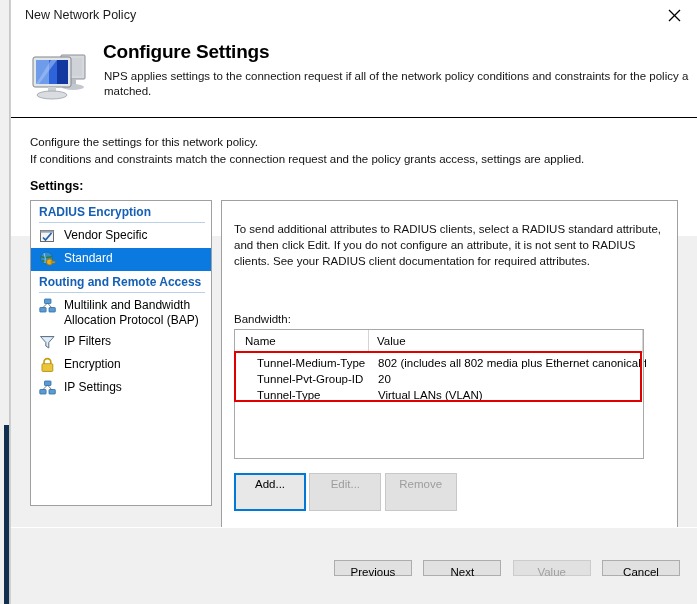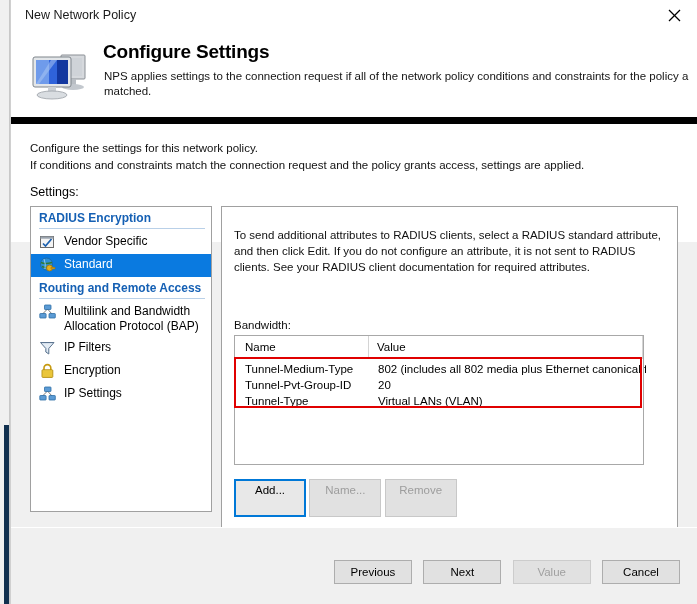--- a/index.html
+++ b/index.html
@@ -68,21 +68,21 @@
     justify-content: center;
     cursor: default;
   }
   .close-btn svg { display: block; }
 
   
   .header {
     position: relative;
     height: 86px;
     background: #ffffff;
-    border-bottom: 7px solid #000000;
+    border-bottom: 1px solid #000000;
   }
   .header-icon {
     position: absolute;
     left: 16px; top: 12px;
     width: 66px; height: 62px;
   }
   .header-title {
     position: absolute;
     left: 92px; top: 10px;
     font-size: 19px;
@@ -112,21 +112,21 @@
     position: absolute;
     left: 19px; top: 16px;
     font-size: 11.5px;
     line-height: 17px;
     color: #111;
   }
   .settings-label {
     position: absolute;
     left: 19px; top: 61px;
     font-size: 12.5px;
-    font-weight: normal;
+    font-weight: bold;
     color: #000;
   }
 
   
   .tree {
     position: absolute;
     left: 19px; top: 82px;
     width: 182px; height: 306px;
     border: 1px solid #a0a0a0;
     background: #ffffff;
@@ -226,21 +226,21 @@
   .attr-head .c3 { flex: 1; height: 22px; }
   .attr-row {
     display: flex;
     font-size: 11.5px;
     height: 16px;
     align-items: center;
     cursor: default;
   }
   .attr-row .c1 {
     width: 135px;
-    padding-left: 10px;
+    padding-left: 22px;
     box-sizing: border-box;
     white-space: nowrap;
     overflow: hidden;
   }
   .attr-row .c2 {
     width: 276px;
     padding-left: 8px;
     box-sizing: border-box;
     white-space: nowrap;
     overflow: hidden;
@@ -295,21 +295,21 @@
     background: #f0f0f0;
     border-top: 1px solid #ffffff;
   }
   .navbtns {
     position: absolute;
     right: 18px; top: 32px;
   }
   .navbtn {
     display: inline-block;
     width: 78px;
-    height: 24px;
+    height: 16px;
     line-height: 22px;
     text-align: center;
     font-size: 11.5px;
     background: #e1e1e1;
     border: 1px solid #adadad;
     color: #000;
     box-sizing: border-box;
     margin-left: 8px;
     cursor: default;
   }
@@ -495,21 +495,21 @@
         <div class="attr-row">
           <div class="c1">Tunnel-Type</div>
           <div class="c2">Virtual LANs (VLAN)</div>
         </div>
       </div>
 
       <div class="redbox"></div>
 
       <div class="btnrow">
         <span class="btn focus">Add...</span>
-        <span class="btn disabled">Name...</span>
+        <span class="btn disabled">Edit...</span>
         <span class="btn disabled">Remove</span>
       </div>
     </div>
   </div>
 
   <div class="footer">
     <div class="navbtns">
       <span class="navbtn">Previous</span>
       <span class="navbtn">Next</span>
       <span class="navbtn disabled">Value</span>

